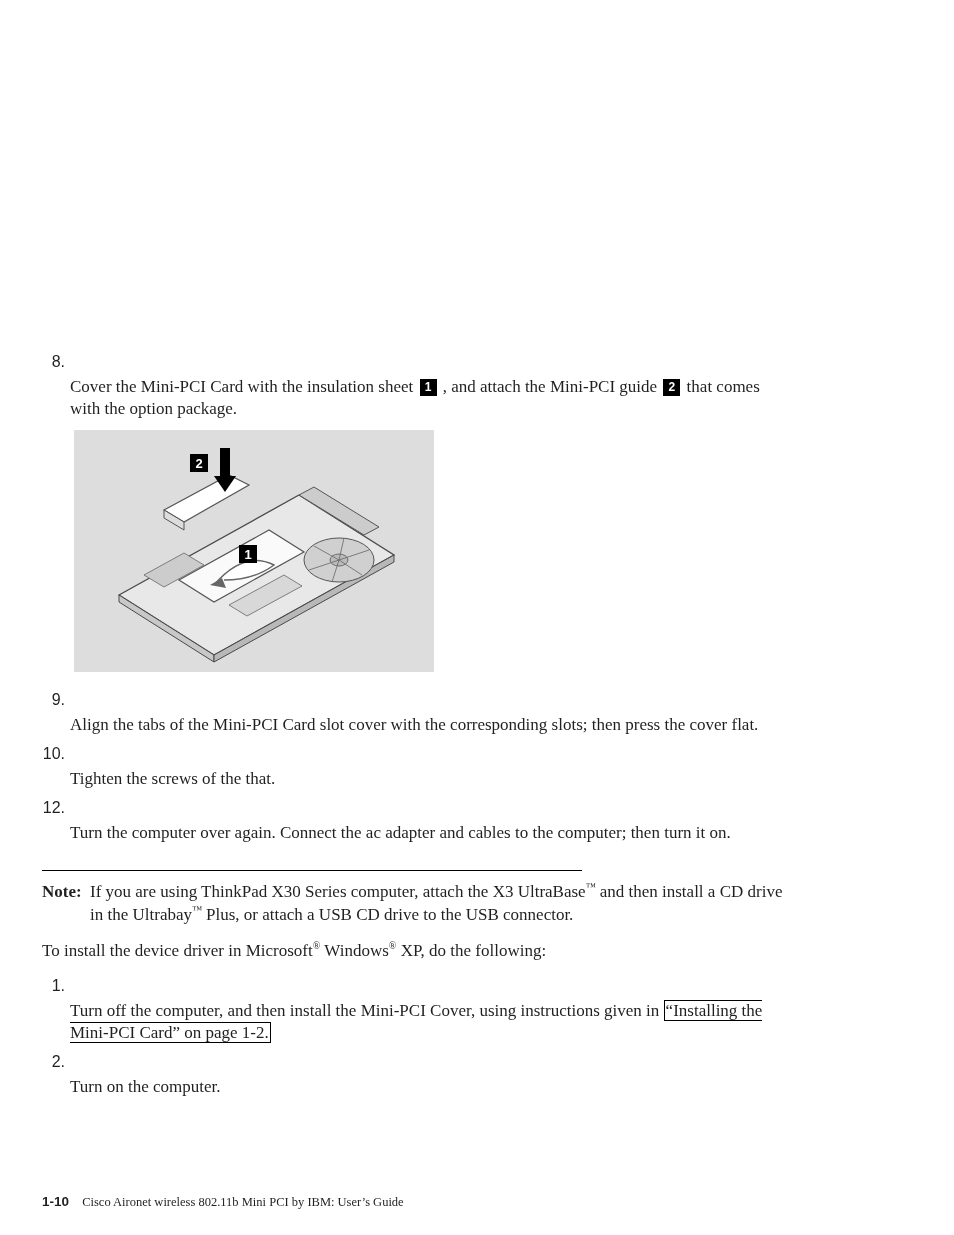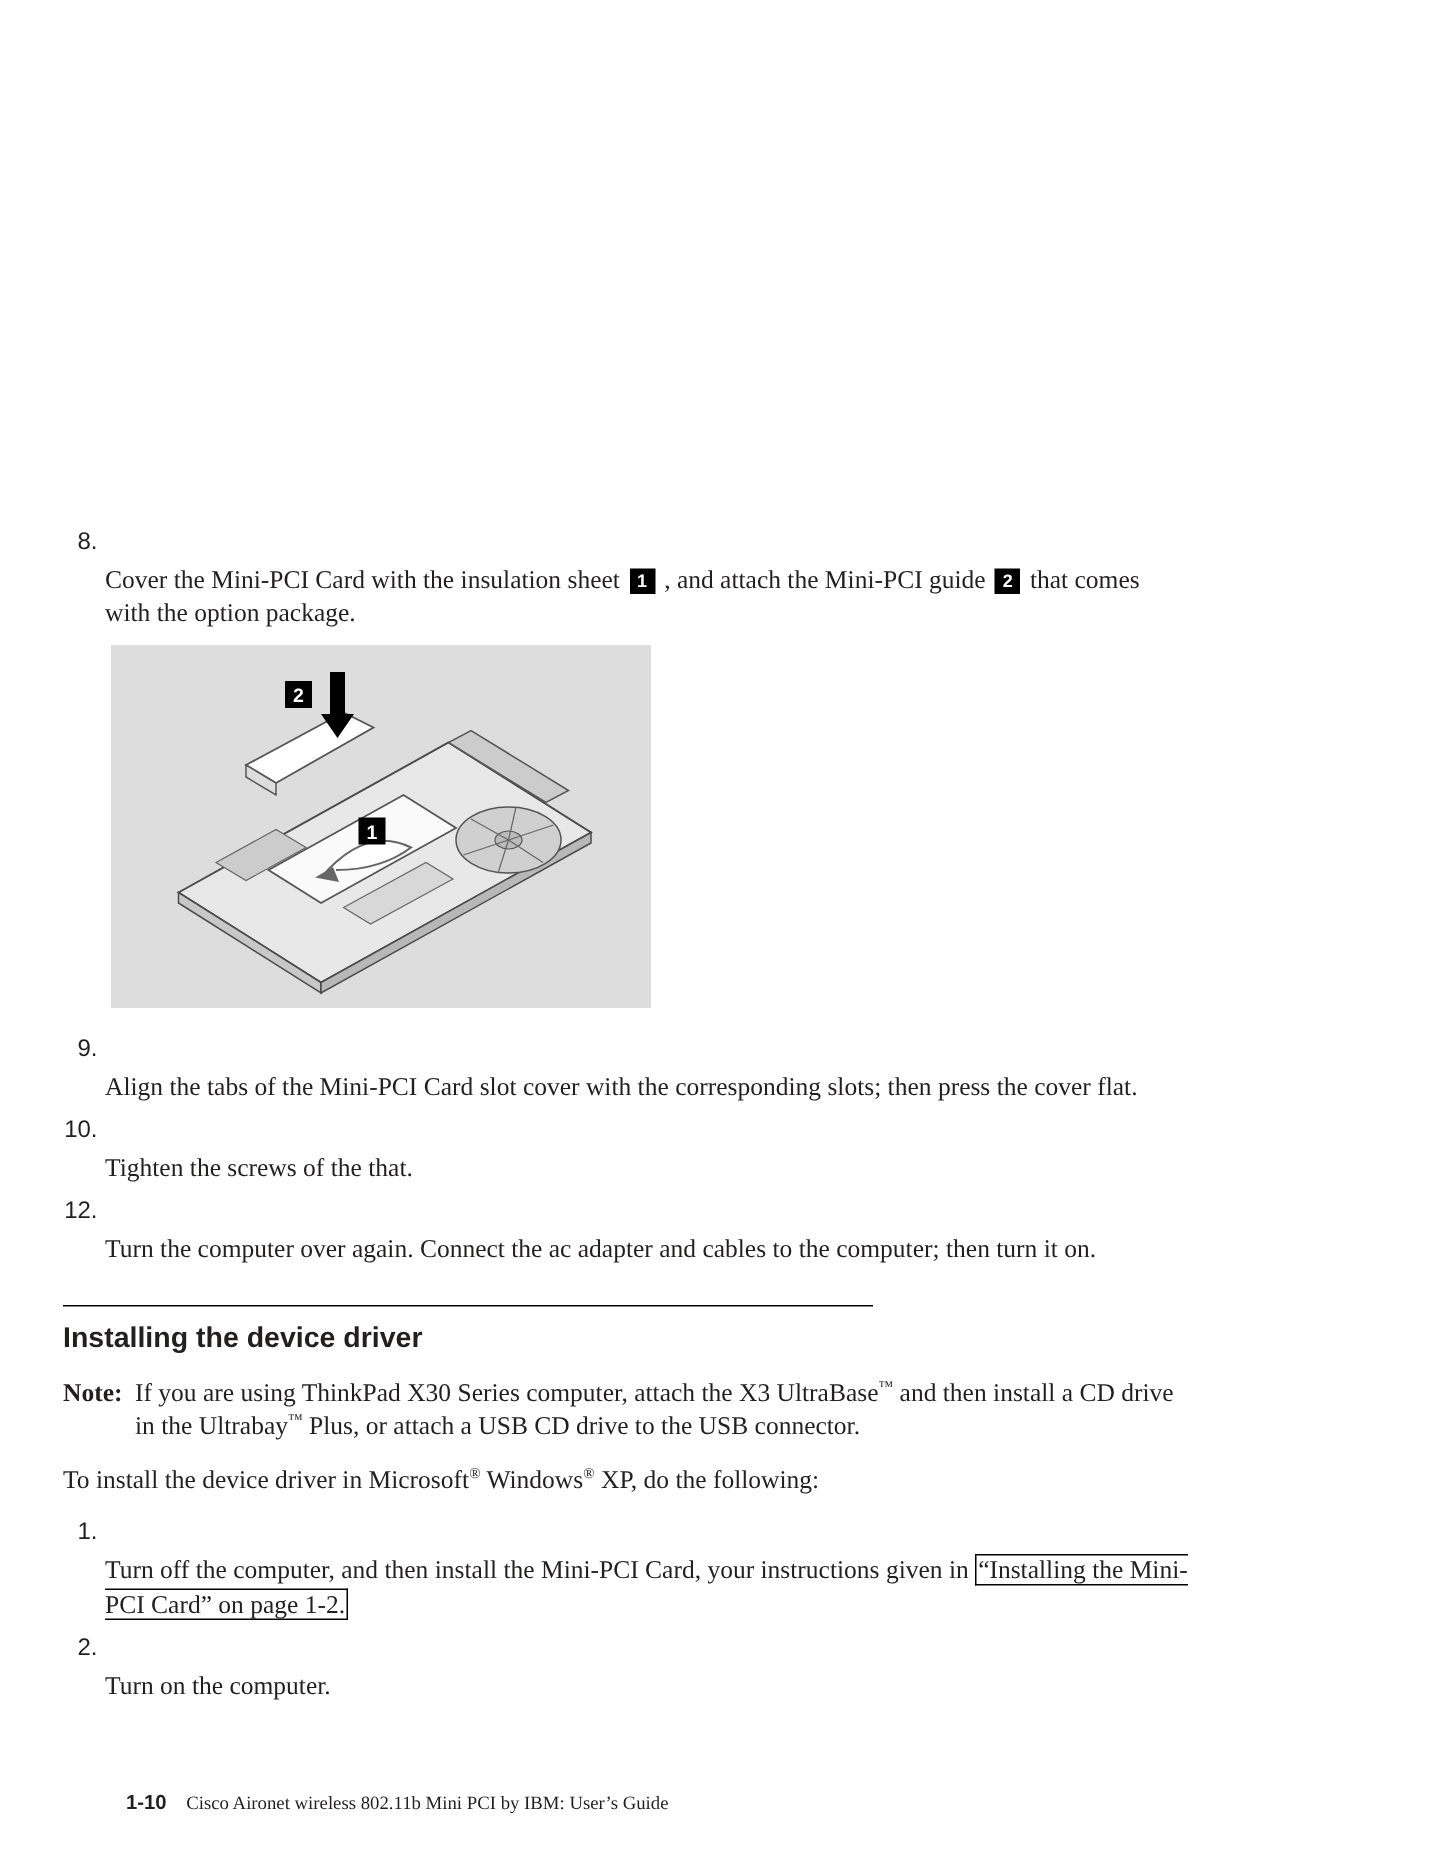--- a/index.html
+++ b/index.html
@@ -77,21 +77,20 @@
     left: 42px;
     bottom: 24px;
     font-size: 12.5px;
     font-family: Georgia, serif;
   }
   .footer .pg {
     font-family: Arial, Helvetica, sans-serif;
     font-weight: bold;
     font-size: 13.5px;
     margin-right: 10px;
-    margin-left: 42px;
   }
   
   .fig-wrap {
     background:#dddddd;
     width:360px;
     height:242px;
     margin:10px 0 18px 32px;
     position:relative;
     overflow:hidden;
   }
@@ -167,40 +166,39 @@
         <span>Tighten the screws of the that.</span><br>
       </span>
     </li>
     <li>
       <span class="num">12.</span>
       <span class="body">Turn the computer over again. Connect the ac adapter and cables to the computer; then turn it on.</span>
     </li>
   </ol>
 
   <hr class="section-rule">
-  <h2 class="section">Installing the device driver</h2>
 
 
   <div class="note">
     <span class="label">Note:</span>
     <span class="txt">
       <span>If you are using ThinkPad X30 Series computer, attach the X3 UltraBase</span><span class="sup">™</span><span> and then install a CD drive in the Ultrabay</span><span class="sup">™</span><span> Plus, or attach a USB CD drive to the USB connector.</span>
     </span>
   </div>
 
 
   <p>
     <span>To install the device driver in Microsoft</span><span class="sup">®</span><span> Windows</span><span class="sup">®</span><span> XP, do the following:</span>
   </p>
 
   <ol class="steps">
     <li>
       <span class="num">1.</span>
       <span class="body">
-        <span>Turn off the computer, and then install the Mini-PCI Card, your instructions given in </span><span class="link">“Installing the Mini-PCI Card” on page 1-2.</span>
+        <span>Turn off the computer, and then install the Mini-PCI Cover, using instructions given in </span><span class="link">“Installing the Mini-PCI Card” on page 1-2.</span>
       </span>
     </li>
     <li>
       <span class="num">2.</span>
       <span class="body">Turn on the computer.</span>
     </li>
   </ol>
 
 </div>
 

